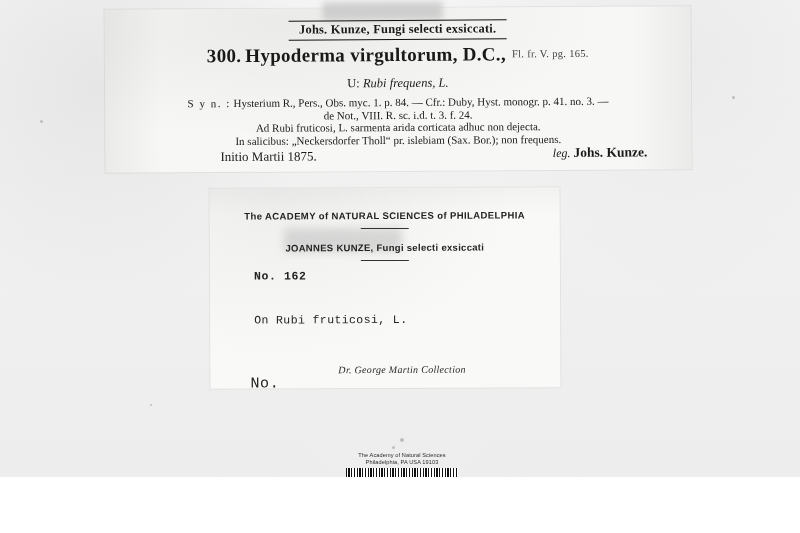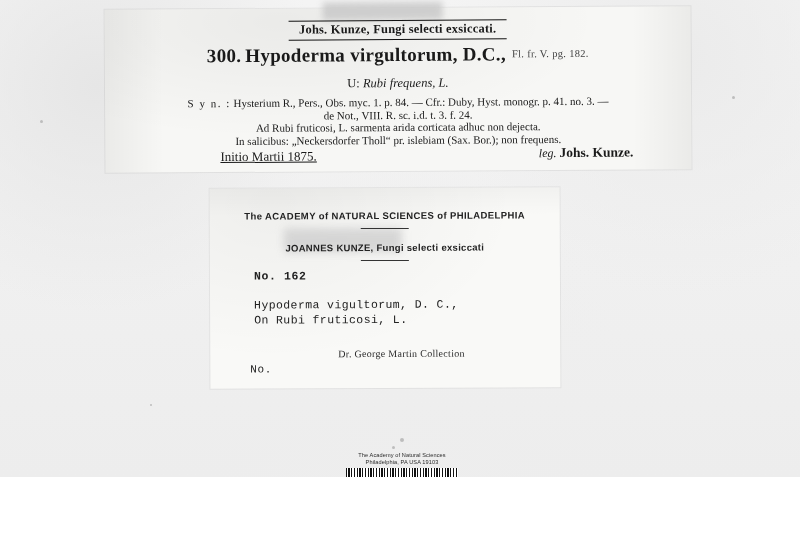--- a/index.html
+++ b/index.html
@@ -121,25 +121,24 @@
     text-align: center;
     font-size: 11px;
     line-height: 12.5px;
   }
 
   .t-date {
     position: absolute;
     left: 115px;
     top: 140px;
     font-size: 13px;
-    text-decoration: underline;
   }
   .t-leg {
     position: absolute;
-    right: 58px;
+    right: 44px;
     top: 138px;
     font-size: 13.5px;
     font-weight: bold;
   }
   .t-leg .leg-pre {
     font-weight: normal;
     font-size: 12px;
     font-style: italic;
     margin-right: 3px;
   }
@@ -226,29 +225,30 @@
     position: absolute;
     left: 44px;
     top: 125px;
     font-size: 11.5px;
     letter-spacing: .4px;
     text-align: center;
   }
   .m-no2 {
     position: absolute;
     left: 40px;
-    top: 175px;
-    font-size: 11px;
+    top: 187px;
+    font-size: 15px;
     letter-spacing: .6px;
   }
   .m-coll {
     position: absolute;
     left: 128px;
-    top: 160px;
+    top: 176px;
     font-family: "Liberation Serif", serif;
+    font-style: italic;
     font-size: 10px;
     letter-spacing: .3px;
     color: #2b2b2b;
   }
 
   
   .barcode-wrap {
     position: absolute;
     left: 343px;
     top: 452px;
@@ -296,21 +296,21 @@
   <div class="speck" style="left:150px;top:404px;width:2px;height:2px;"></div>
 
   <div class="label-top">
     <div class="smudge-top"></div>
 
     <div class="t-header">
       <span class="rule-box">Johs. Kunze, Fungi selecti exsiccati.</span>
     </div>
 
     <div class="t-title">
-      <span class="num">300.</span><span>Hypoderma  virgultorum,  D.C.,</span><span class="cite">Fl. fr. V. pg. 182.</span>
+      <span class="num">300.</span><span>Hypoderma  virgultorum,  D.C.,</span><span class="cite">Fl. fr. V. pg. 165.</span>
     </div>
 
     <div class="t-host">
       <span class="pre">U:</span>
       <span>Rubi frequens, L.</span>
     </div>
 
     <div class="t-syn">
       <div>
         <span class="lead">S y n. :</span>
@@ -333,21 +333,20 @@
   <div class="label-mid">
     <div class="smudge-mid"></div>
 
     <div class="m-acad">The ACADEMY of NATURAL SCIENCES of PHILADELPHIA</div>
     <div class="m-sep1"></div>
 
     <div class="m-set">JOANNES KUNZE, Fungi selecti exsiccati</div>
     <div class="m-sep2"></div>
 
     <div class="m-no">No. 162</div>
-    <div class="m-name1">Hypoderma vigultorum, D. C.,</div>
     <div class="m-name2">On Rubi fruticosi, L.</div>
 
     <div class="m-no2">No.</div>
     <div class="m-coll">Dr. George Martin Collection</div>
   </div>
 
   <div class="barcode-wrap">
     <div class="bc-line1">The Academy of Natural Sciences</div>
     <div class="bc-line2">Philadelphia, PA USA 19103</div>
     <div class="bc-bars"></div>

